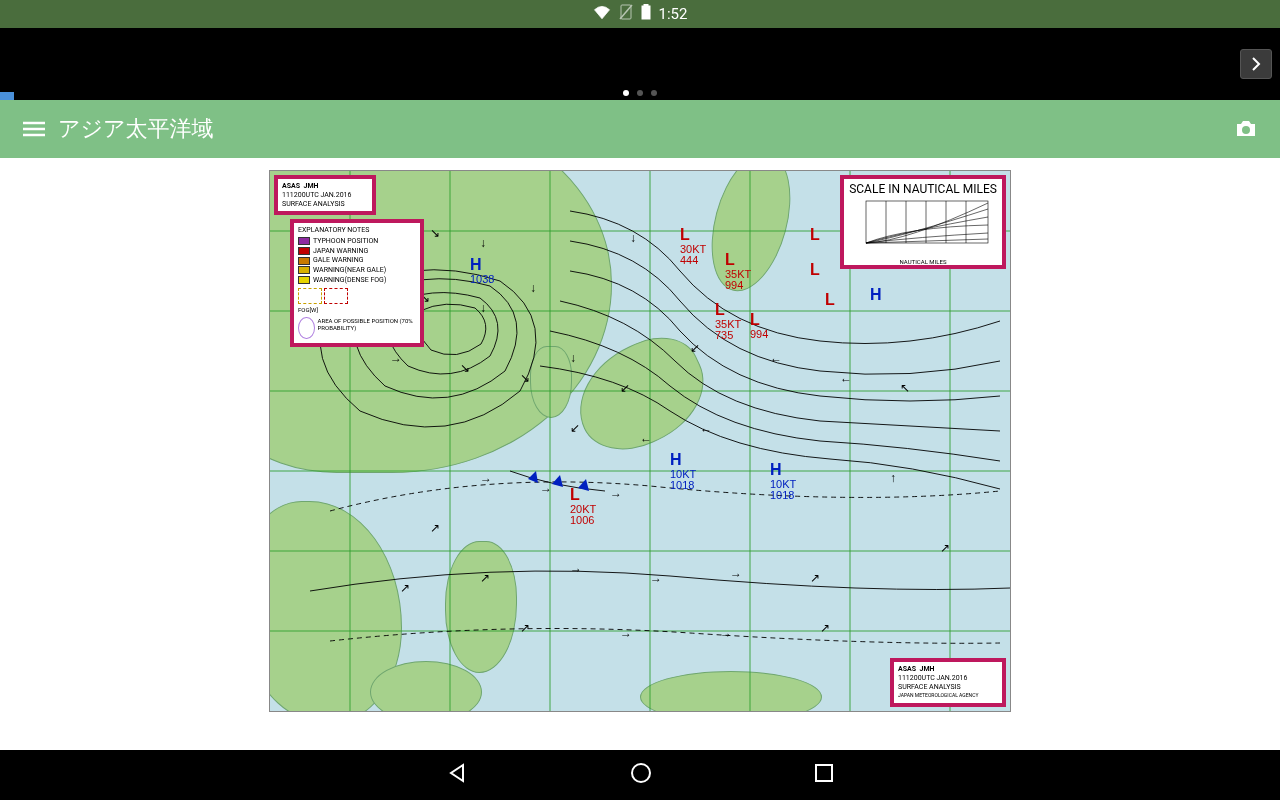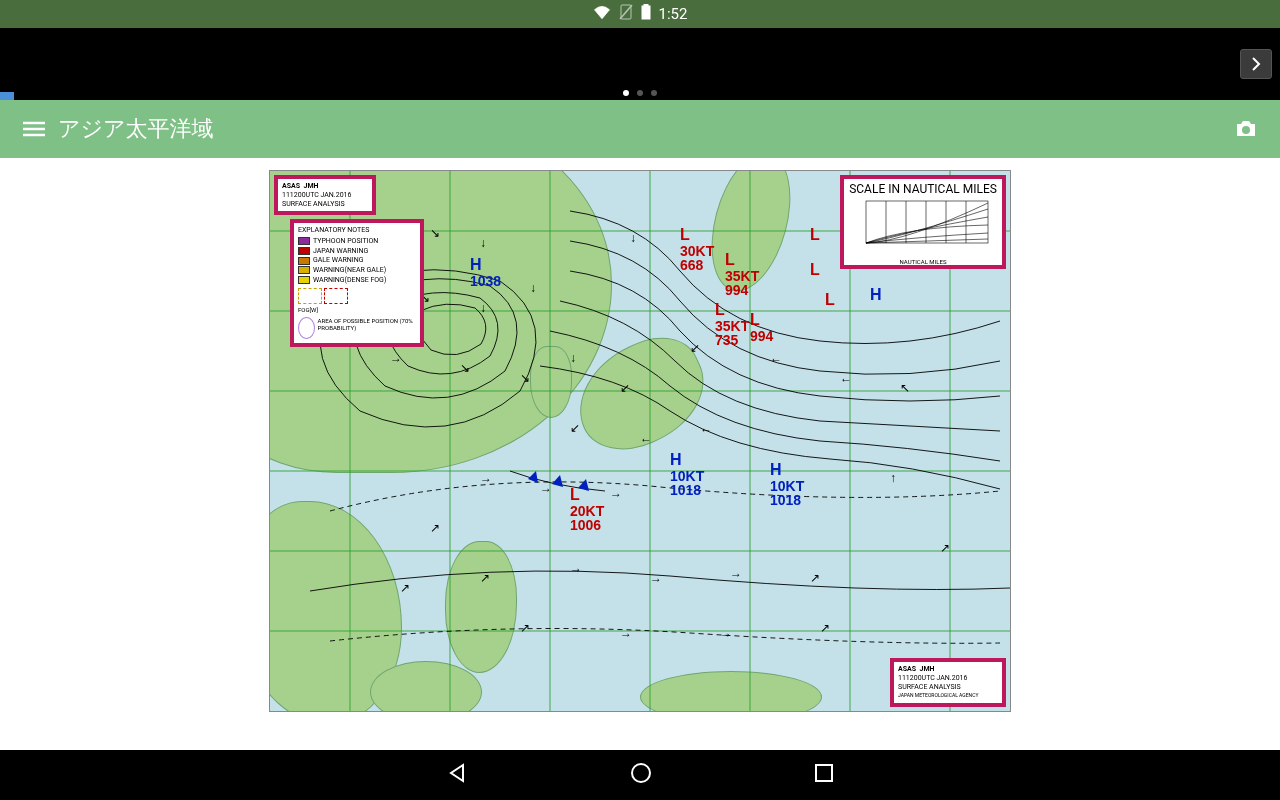--- a/index.html
+++ b/index.html
@@ -32,21 +32,21 @@
   
   .panel{position:absolute;background:#fff;border:4px solid #be185d;font-size:7px;line-height:1.25;padding:3px 4px;color:#000}
   .legend-row{display:flex;align-items:center;gap:3px;margin:1px 0}
   .sw{width:10px;height:6px;border:1px solid #333;flex:none}
   .probbox{width:22px;height:14px;border:1px dashed #c8a000;background:#fff;display:inline-block}
   .probcirc{width:20px;height:20px;border:1px solid #b080e0;border-radius:50%;display:inline-block}
   
   .pl{position:absolute;font-weight:bold;font-size:16px;font-family:Arial,sans-serif}
   .pl.H{color:#0020c0}
   .pl.L{color:#c00000}
-  .pl small{display:block;font-size:14px;font-weight:bold;line-height:1}
+  .pl small{display:block;font-size:11px;font-weight:normal;line-height:1}
   
   .barb{position:absolute;font-size:12px;color:#000;transform-origin:center}
   
   .nav{position:absolute;left:0;right:0;bottom:0;height:50px;background:#000;display:flex;align-items:center;justify-content:center;gap:160px}
   .nav svg{fill:none;stroke:#fff;stroke-width:2}
 </style>
 </head>
 <body>
 
 <div class="status">
@@ -190,21 +190,21 @@
         <span class="barb" style="left:420px;top:170px">↙</span>
       <span class="barb" style="left:500px;top:180px">←</span>
         <span class="barb" style="left:570px;top:200px">←</span>
       <span class="barb" style="left:630px;top:210px">↖</span>
         <span class="barb" style="left:620px;top:300px">↑</span>
       <span class="barb" style="left:670px;top:370px">↗</span>
     </div>
 
     <div id="pcenters">
         <div class="pl H" style="left: 200px; top: 85px;">H<small>1038</small></div>
-        <div class="pl L" style="left: 410px; top: 55px;">L<small>30KT</small><small>668</small></div>
+        <div class="pl L" style="left: 410px; top: 55px;">L<small>30KT</small><small>444</small></div>
         <div class="pl L" style="left: 455px; top: 80px;">L<small>35KT</small><small>994</small></div>
         <div class="pl L" style="left: 445px; top: 130px;">L<small>35KT</small><small>735</small></div>
         <div class="pl L" style="left: 480px; top: 140px;">L<small>994</small></div>
         <div class="pl L" style="left: 540px; top: 55px;">L</div>
         <div class="pl L" style="left: 540px; top: 90px;">L</div>
         <div class="pl L" style="left: 555px; top: 120px;">L</div>
         <div class="pl H" style="left: 600px; top: 115px;">H</div>
         <div class="pl H" style="left: 400px; top: 280px;">H<small>10KT</small><small>1018</small></div>
         <div class="pl H" style="left: 500px; top: 290px;">H<small>10KT</small><small>1018</small></div>
         <div class="pl L" style="left: 300px; top: 315px;">L<small>20KT</small><small>1006</small></div>

